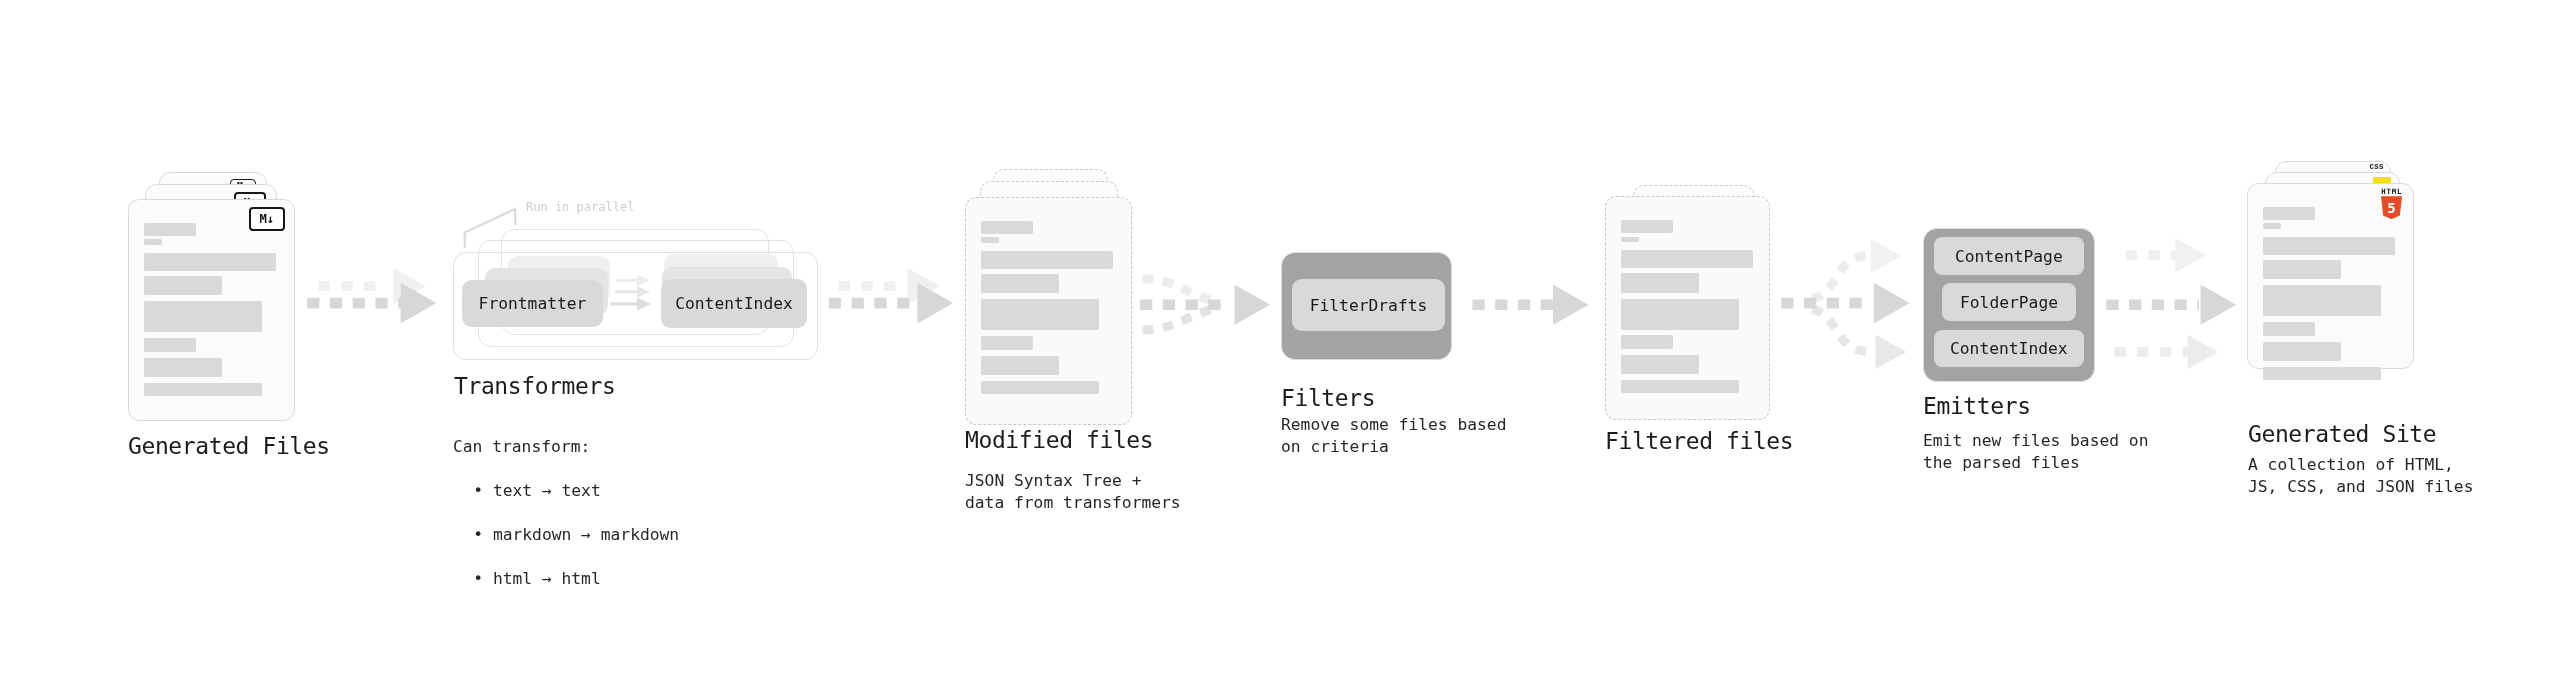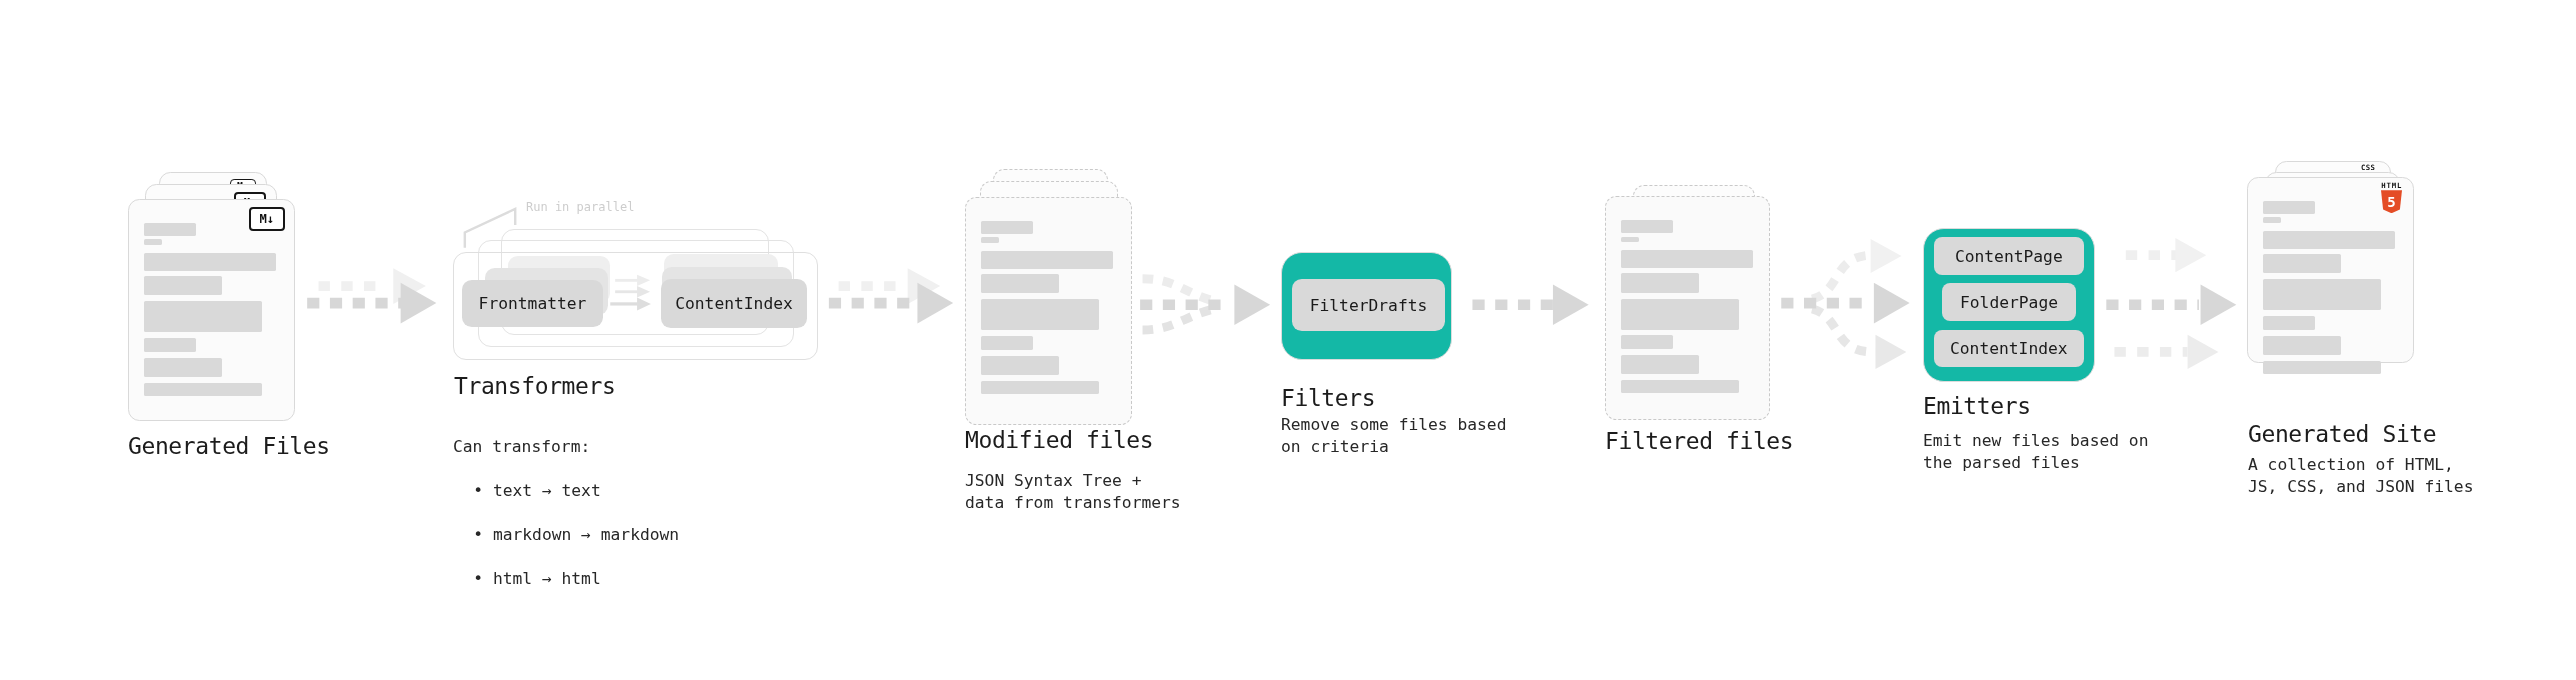--- a/index.html
+++ b/index.html
@@ -22,42 +22,42 @@
     position:absolute; z-index:3; font-size:23px; line-height:28px;
     color:#1c1c1c; letter-spacing:-0.4px; white-space:nowrap;
   }
   .desc {
     position:absolute; z-index:3; font-size:16.3px; line-height:22px;
     color:#272727; white-space:pre-line;
   }
   .bullet { padding-left:20.3px; }
 
   .frame { position:absolute; z-index:2; border:1.6px solid #e3e3e3; border-radius:13px; box-sizing:border-box; }
-  .panel { position:absolute; z-index:2; border:1.6px solid #dcdcdc; border-radius:21px; background:#14b8a6; box-sizing:border-box; }
+  .panel { position:absolute; z-index:2; border:1.6px solid #dcdcdc; border-radius:14px; background:#a3a3a3; box-sizing:border-box; }
 
   .node-btn {
     position:absolute; z-index:3; background:#d9d9d9; border-radius:9.8px;
     display:flex; align-items:center; justify-content:center;
     font-size:16.3px; color:#1a1a1a; white-space:nowrap;
   }
   .ghost { position:absolute; z-index:2; border-radius:9.8px; }
   .g1 { background:#e4e4e4; }
   .g2 { background:#efefef; }
 
   .run-note { position:absolute; z-index:3; font-size:12px; color:#cdcdcd; white-space:nowrap; }
 
   .md-badge {
     position:absolute; background:#ffffff; border:2.4px solid #161616; border-radius:4.1px;
     color:#111; font-weight:bold; display:flex; align-items:center; justify-content:center;
   }
   .md-badge.b1 { width:32.5px; height:19.5px; font-size:12.2px; right:9px; top:7.3px; }
   .md-badge.b2 { width:28px; height:16.3px; font-size:10.6px; border-width:2px; right:9.8px; top:6.5px; }
   .md-badge.b3 { width:24.4px; height:14.6px; font-size:9.8px; border-width:1.6px; right:9.8px; top:5.7px; }
 
-  .cssb { position:absolute; width:23px; right:6.5px; top:2.4px; text-align:left; }
+  .cssb { position:absolute; width:23px; right:6.5px; top:2.4px; text-align:right;font-family:Liberation Mono, monospace; }
   .cssb .word { font-size:7.3px; line-height:7.3px; font-weight:bold; color:#111; letter-spacing:0.4px; }
   .cssb .blue-bar { margin-top:0.8px; height:3.3px; background:#2965f1; border-radius:0.8px; }
 
   .jsb { position:absolute; width:18px; height:10.6px; background:#f5de19; right:8.1px; top:4.1px; }
 
   .html5 { position:absolute; width:23px; right:9.8px; top:4.1px; text-align:center; }
   .html5 .word { font-size:7.3px; line-height:7.3px; font-weight:bold; color:#111; letter-spacing:0.8px; }
   .html5 .shield {
     margin:0.8px 0 0 0.8px; width:21px; height:23px; background:#e44d26;
     clip-path:polygon(0 0,100% 0,90% 84%,50% 100%,10% 84%);
@@ -228,21 +228,21 @@
   <div class="stack" style="left:2247px; top:161px; width:171px; height:252px">
     <div class="card solid back" style="left:28.4px; top:0; width:116px; height:59px">
       <div class="cssb">
         <div class="word">CSS</div>
         <div class="blue-bar"></div>
       </div>
     </div>
     <div class="card solid back" style="left:18px; top:11.4px; width:135px; height:59px">
       <div class="jsb"></div>
     </div>
-    <div class="card solid" style="left:0; top:16px; width:167px; height:186px">
+    <div class="card solid" style="left:0; top:22px; width:167px; height:186px">
       <div class="html5">
         <div class="word">HTML</div>
         <div class="shield">5</div>
       </div>
       <div class="bars">
           <div class="bar" style="width: 52px; height: 13px; margin-top: 0px;"></div>
           <div class="bar" style="width: 18px; height: 5.7px; margin-top: 3.3px;"></div>
           <div class="bar" style="width: 132px; height: 18px; margin-top: 8.1px;"></div>
           <div class="bar" style="width: 78px; height: 19.5px; margin-top: 4.9px;"></div>
           <div class="bar" style="width: 118px; height: 31px; margin-top: 5.7px;"></div>

